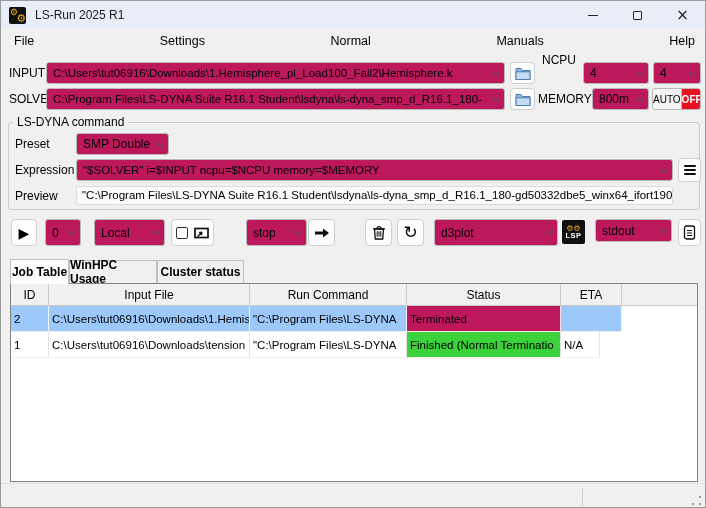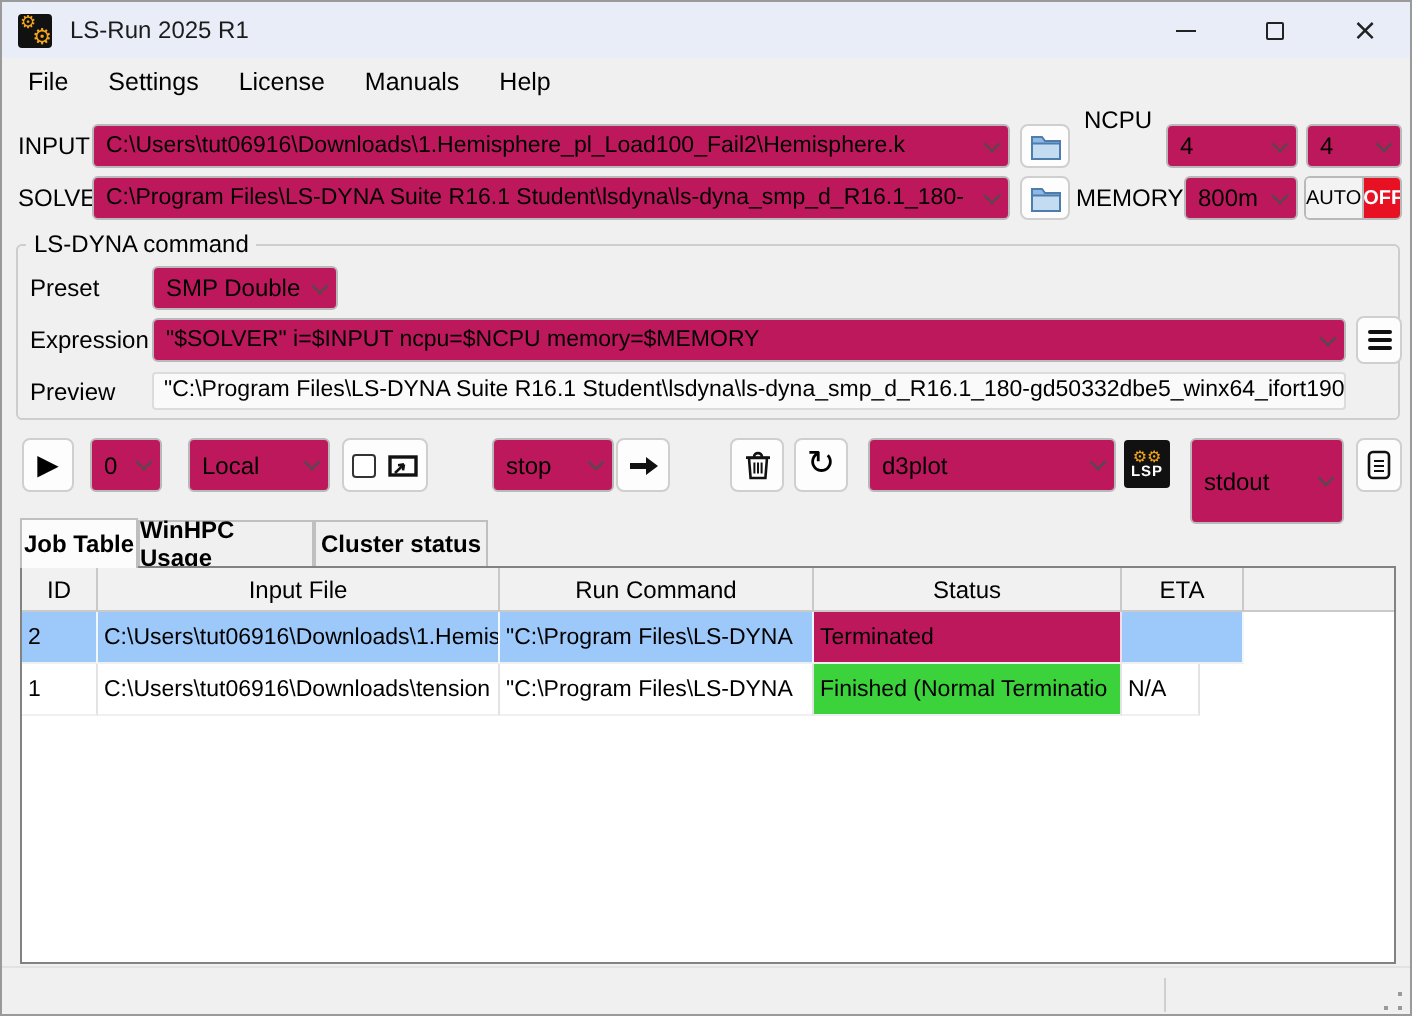--- a/index.html
+++ b/index.html
@@ -17,21 +17,21 @@
   .appicon .g1,.appicon .g2{position:absolute;color:#f2a71b;font-family:"DejaVu Sans",sans-serif;line-height:1;}
   .appicon .g1{font-size:9px;left:1px;top:1px;}
   .appicon .g2{font-size:11px;right:0px;bottom:0px;}
   .title-text{margin-left:9px;font-size:12px;color:#1b1b1b;}
   .winbtns{margin-left:auto;display:flex;height:100%;}
   .winbtn{width:45px;height:100%;display:flex;align-items:center;justify-content:center;color:#222;}
   .glyph-min{width:10px;height:1px;background:#222;}
   .glyph-max{width:9px;height:9px;border:1px solid #222;border-radius:1px;}
   .glyph-close{font-size:15px;line-height:1;font-family:"DejaVu Sans",sans-serif;}
   
-  .menubar{left:0;top:28px;width:100%;height:24px;background:#f0f0f0;display:flex;align-items:center;padding-left:3px;}
+  .menubar{left:0;top:28px;width:100%;height:24px;background:#f0f0f0;display:flex;align-items:center;padding-left:3px;justify-content:space-between;}
   .menu-item{padding:0 10px;font-size:12.5px;line-height:24px;}
   
   .lbl{line-height:22px;color:#000;}
   .combo{background:#be185d;border:1px solid #b9b9b9;border-radius:3px;display:flex;align-items:center;padding:0 5px 0 6px;}
   .combo .txt{flex:1 1 auto;white-space:nowrap;overflow:hidden;font-size:11.5px;}
   .chev{flex:0 0 auto;width:6px;height:6px;border-right:1.3px solid #4d4d4d;border-bottom:1.3px solid #4d4d4d;transform:rotate(45deg);margin-left:6px;margin-top:-3px;}
   .btn{background:#fdfdfd;border:1px solid #cfcfcf;border-radius:4px;display:flex;align-items:center;justify-content:center;}
   .field{background:#fafafa;border:1px solid #dcdcdc;border-radius:2px;padding:0 5px;font-size:11.5px;line-height:17px;}
   .groupbox{border:1px solid #cdcdcd;border-radius:3px;}
   .group-title{background:#f0f0f0;padding:0 4px;line-height:12px;}
@@ -86,21 +86,21 @@
         </div>
       <div class="winbtn">
           <span class="glyph-close">×</span>
         </div>
     </div>
   </div>
 
   <div class="abs menubar">
     <span class="menu-item">File</span>
     <span class="menu-item">Settings</span>
-    <span class="menu-item">License</span>
+    <span class="menu-item">Normal</span>
     <span class="menu-item">Manuals</span>
     <span class="menu-item">Help</span>
   </div>
 
   <span class="abs lbl" style="left:8px;top:61px;">INPUT</span>
   <div class="abs combo" style="left:45px;top:61px;width:459px;height:22px;">
     <span class="txt">C:\Users\tut06916\Downloads\1.Hemisphere_pl_Load100_Fail2\Hemisphere.k</span>
     <span class="chev"></span>
   </div>
   <div class="abs btn" style="left:509px;top:61px;width:25px;height:22px;">
@@ -201,21 +201,21 @@
     <span class="icon-font" style="font-size:17px;">↻</span>
   </div>
   <div class="abs combo" style="left:433px;top:218px;width:124px;height:27px;">
     <span class="txt" style="font-size:12px;">d3plot</span>
     <span class="chev"></span>
   </div>
   <div class="abs lspbox" style="left:561px;top:219px;">
     <span class="gears">⚙⚙</span>
     <span class="lbl3">LSP</span>
   </div>
-  <div class="abs combo" style="left:594px;top:218px;width:77px;height:43px;">
+  <div class="abs combo" style="left:594px;top:218px;width:77px;height:23px;">
     <span class="txt" style="font-size:12px;">stdout</span>
     <span class="chev"></span>
   </div>
   <div class="abs btn" style="left:677px;top:218px;width:23px;height:27px;">
     <svg width="13" height="15" viewBox="0 0 13 15">
       <rect x="1.5" y="1" width="10" height="13" rx="2" fill="none" stroke="#111" stroke-width="1.3"></rect>
       <path d="M4 5.5 h5 M4 8 h5 M4 10.5 h5" stroke="#111" stroke-width="1"></path>
     </svg>
   </div>
 

